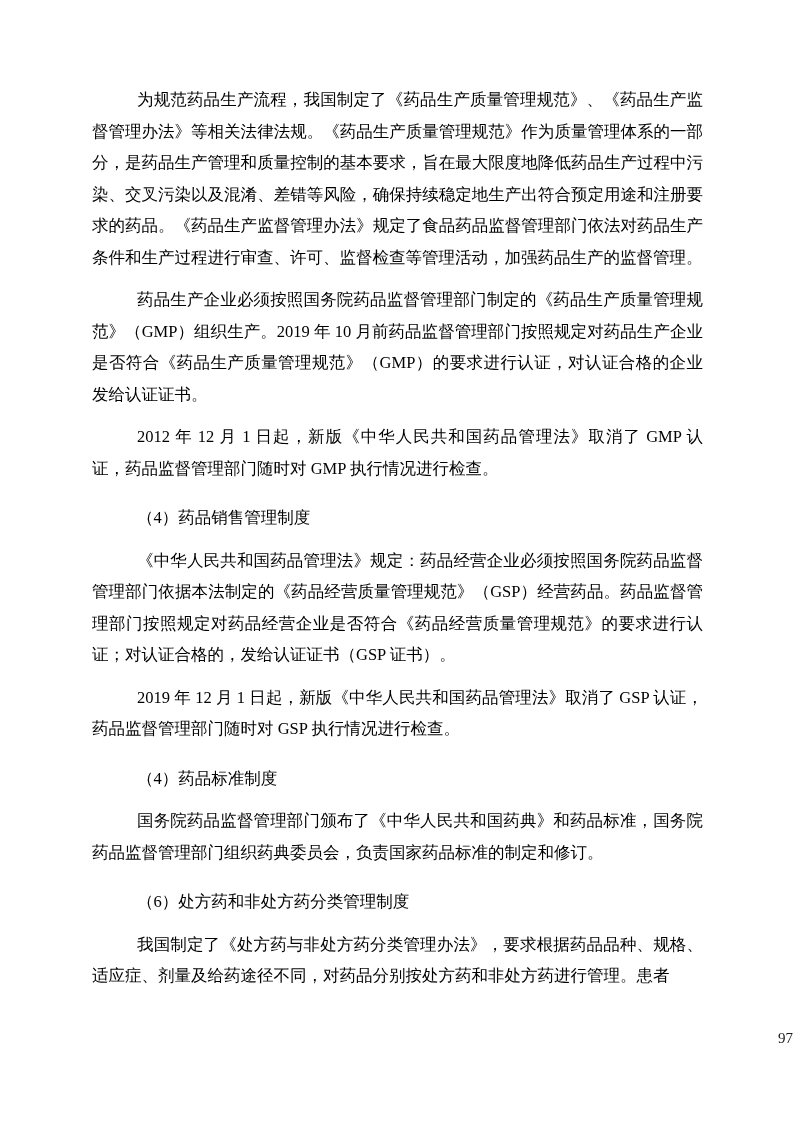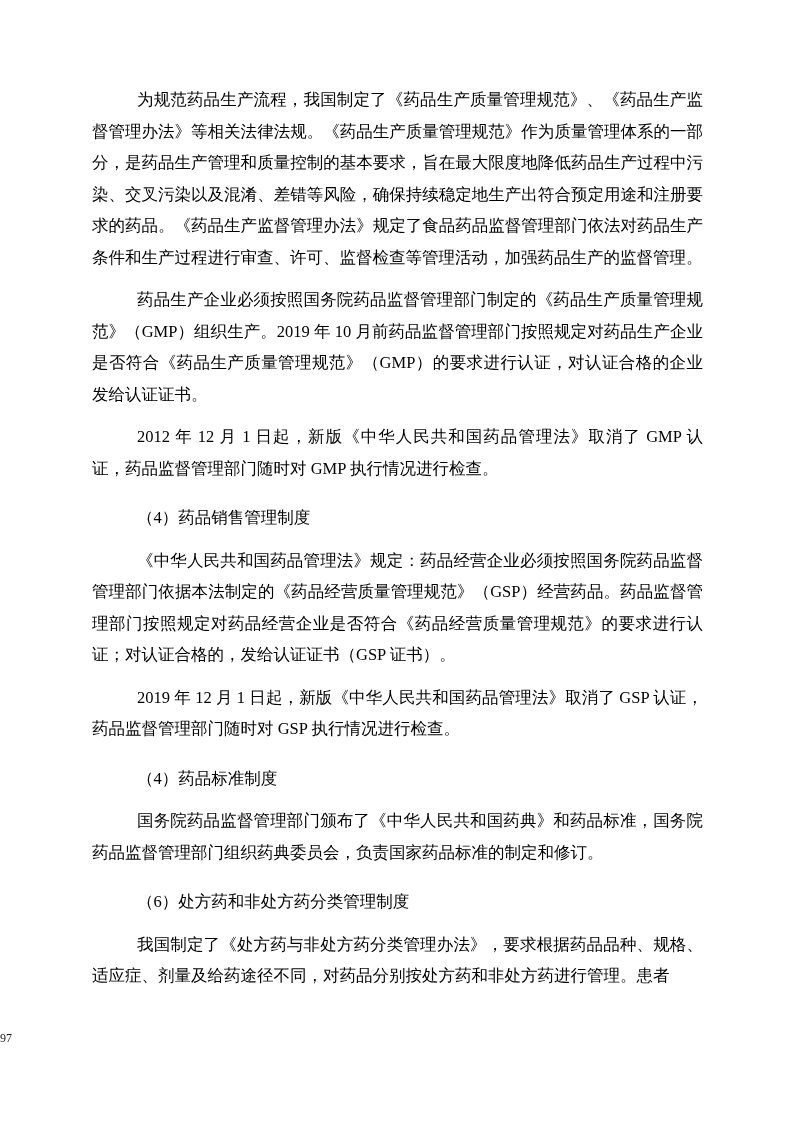--- a/index.html
+++ b/index.html
@@ -33,22 +33,22 @@
   }
   .content p.heading {
     margin-top: 18px;
     margin-bottom: 11px;
   }
   .page-number {
     position: absolute;
     top: 1028px;
     left: 0;
     width: 100%;
-    text-align: left;
-    font-size: 12px;
+    text-align: right;
+    font-size: 15px;
     line-height: 20px;
     color: #1a1a1a;
   }
 </style>
 </head>
 <body>
 
 <div class="page">
   <div class="content">
     <p>为规范药品生产流程，我国制定了《药品生产质量管理规范》、《药品生产监督管理办法》等相关法律法规。《药品生产质量管理规范》作为质量管理体系的一部分，是药品生产管理和质量控制的基本要求，旨在最大限度地降低药品生产过程中污染、交叉污染以及混淆、差错等风险，确保持续稳定地生产出符合预定用途和注册要求的药品。《药品生产监督管理办法》规定了食品药品监督管理部门依法对药品生产条件和生产过程进行审查、许可、监督检查等管理活动，加强药品生产的监督管理。</p>

